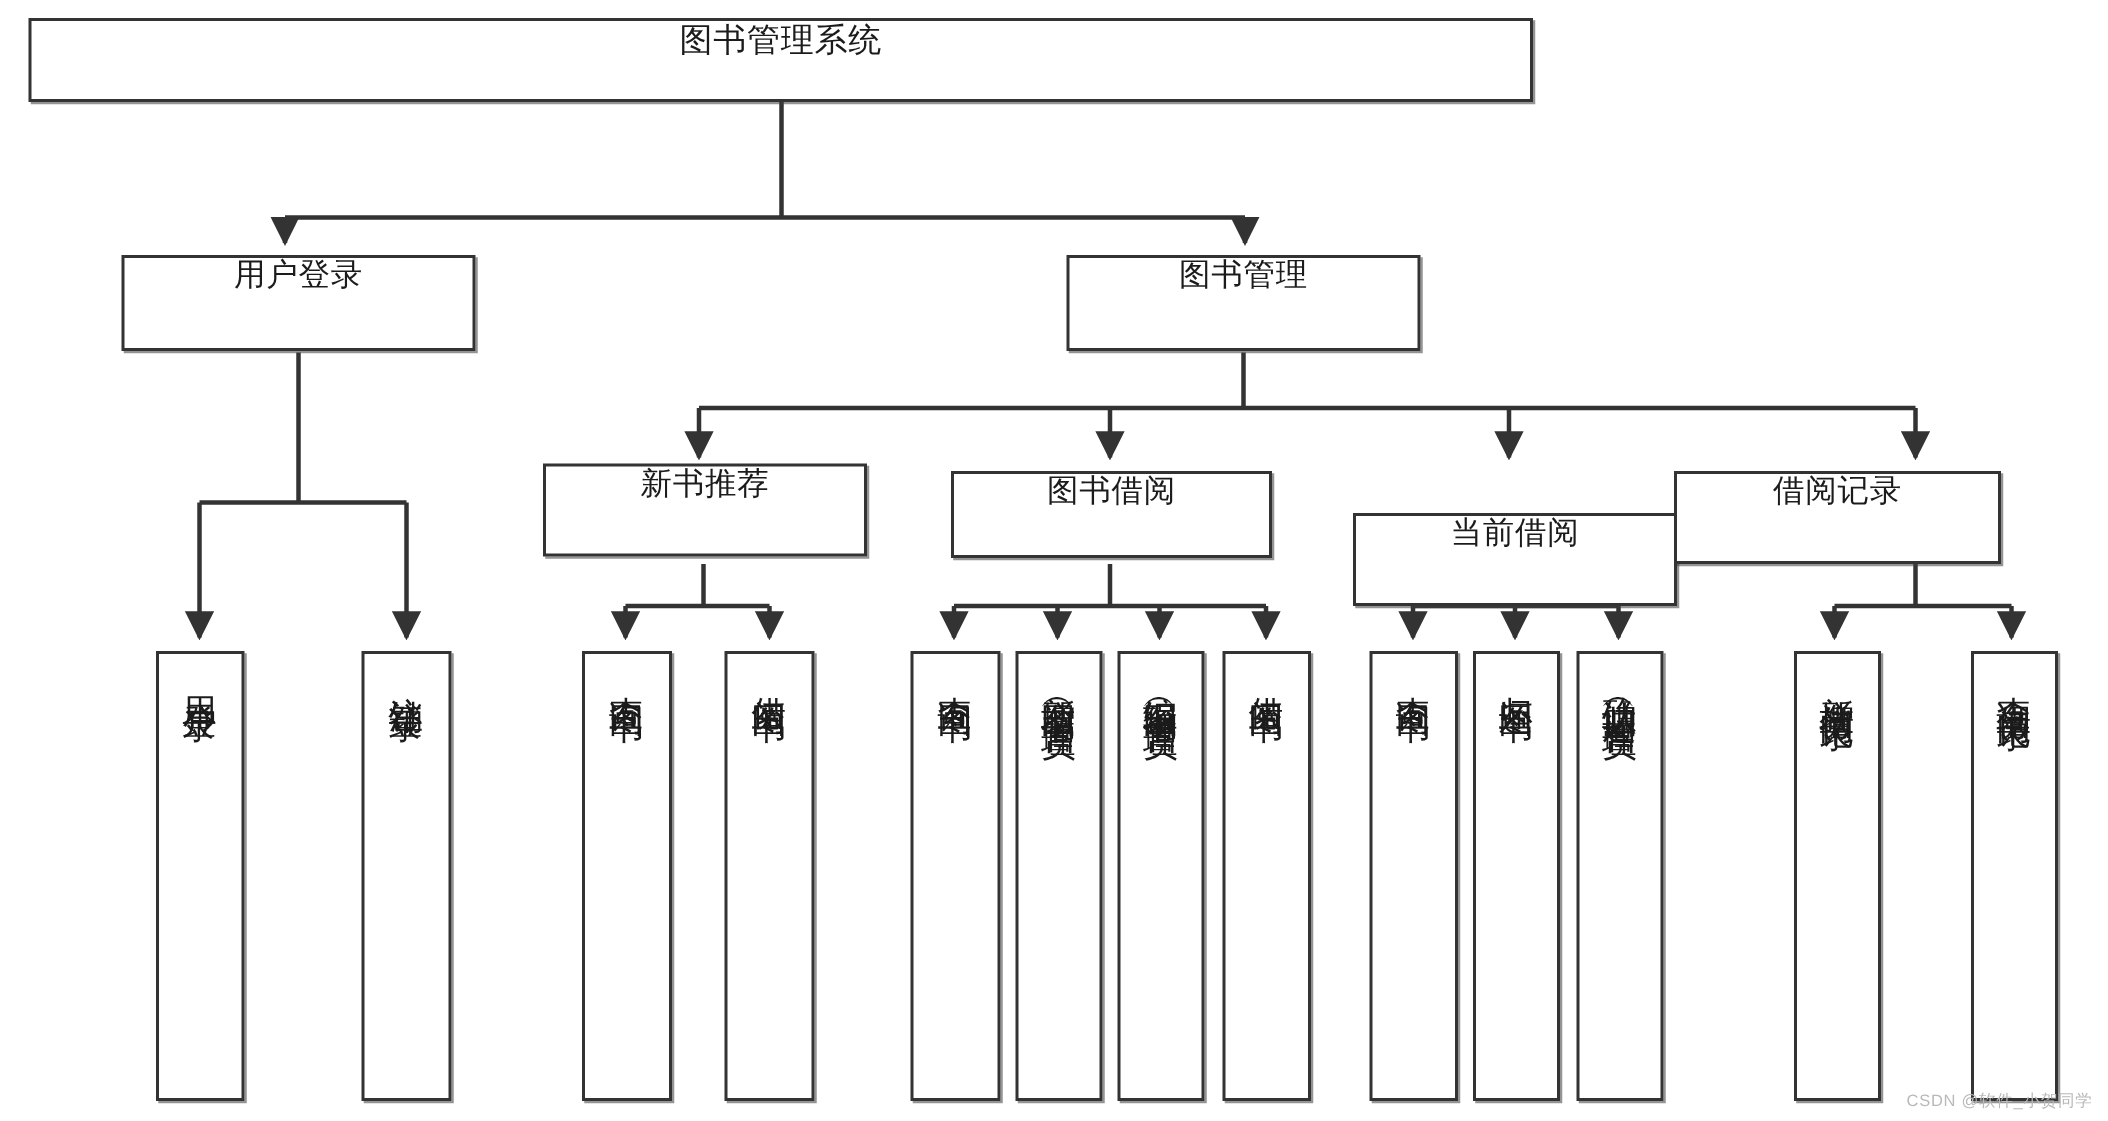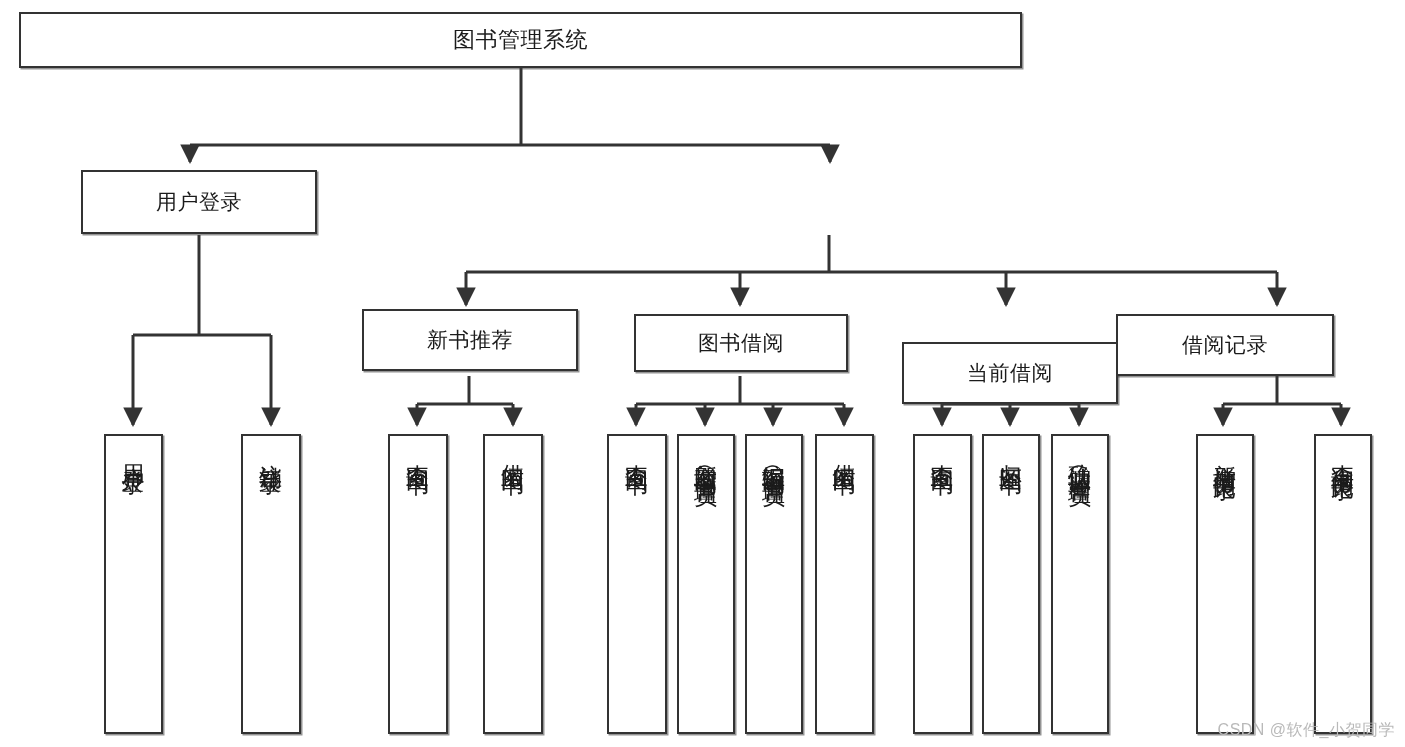--- a/index.html
+++ b/index.html
@@ -26,21 +26,21 @@
     height: 747px;
     pointer-events: none;
   }
   .node {
     position: absolute;
     box-sizing: border-box;
     background: #ffffff;
     border: 2px solid #333333;
     box-shadow: 1.5px 1.5px 0 0 rgba(60,60,60,0.55);
     display: flex;
-    align-items: center;
+    align-items: flex-start;
     justify-content: center;
     color: #1b1b1b;
     z-index: 2;
   }
   .node-label {
     display: block;
     text-align: center;
     line-height: 1.18;
     letter-spacing: 0.5px;
   }
@@ -63,21 +63,21 @@
     text-orientation: upright;
     font-size: 23px;
     line-height: 1.05;
     letter-spacing: 3px;
     white-space: nowrap;
   }
   #watermark {
     position: absolute;
     right: 10px;
     bottom: 6px;
-    font-size: 16px;
+    font-size: 11px;
     color: #b9b9b9;
     white-space: nowrap;
     z-index: 5;
     letter-spacing: 0.5px;
   }
 </style>
 </head>
 <body>
 
 <div id="diagram-root">
@@ -132,20 +132,23 @@
     </g>
   </svg>
 
   <div class="node horiz root" style="left:19px; top:12px; width:1003px; height:56px;">
     <span class="node-label">图书管理系统</span>
   </div>
 
   <div class="node horiz" style="left:81px; top:170px; width:236px; height:64px;">
     <span class="node-label">用户登录</span>
   </div>
+  <div class="node horiz" style="left:711px; top:170px; width:236px; height:64px;">
+    <span class="node-label">图书管理</span>
+  </div>
 
   <div class="node horiz" style="left:362px; top:309px; width:216px; height:62px;">
     <span class="node-label">新书推荐</span>
   </div>
   <div class="node horiz" style="left:634px; top:314px; width:214px; height:58px;">
     <span class="node-label">图书借阅</span>
   </div>
   <div class="node horiz" style="left:902px; top:314px; width:216px; height:62px;margin-top:28px;">
     <span class="node-label">当前借阅</span>
   </div>

